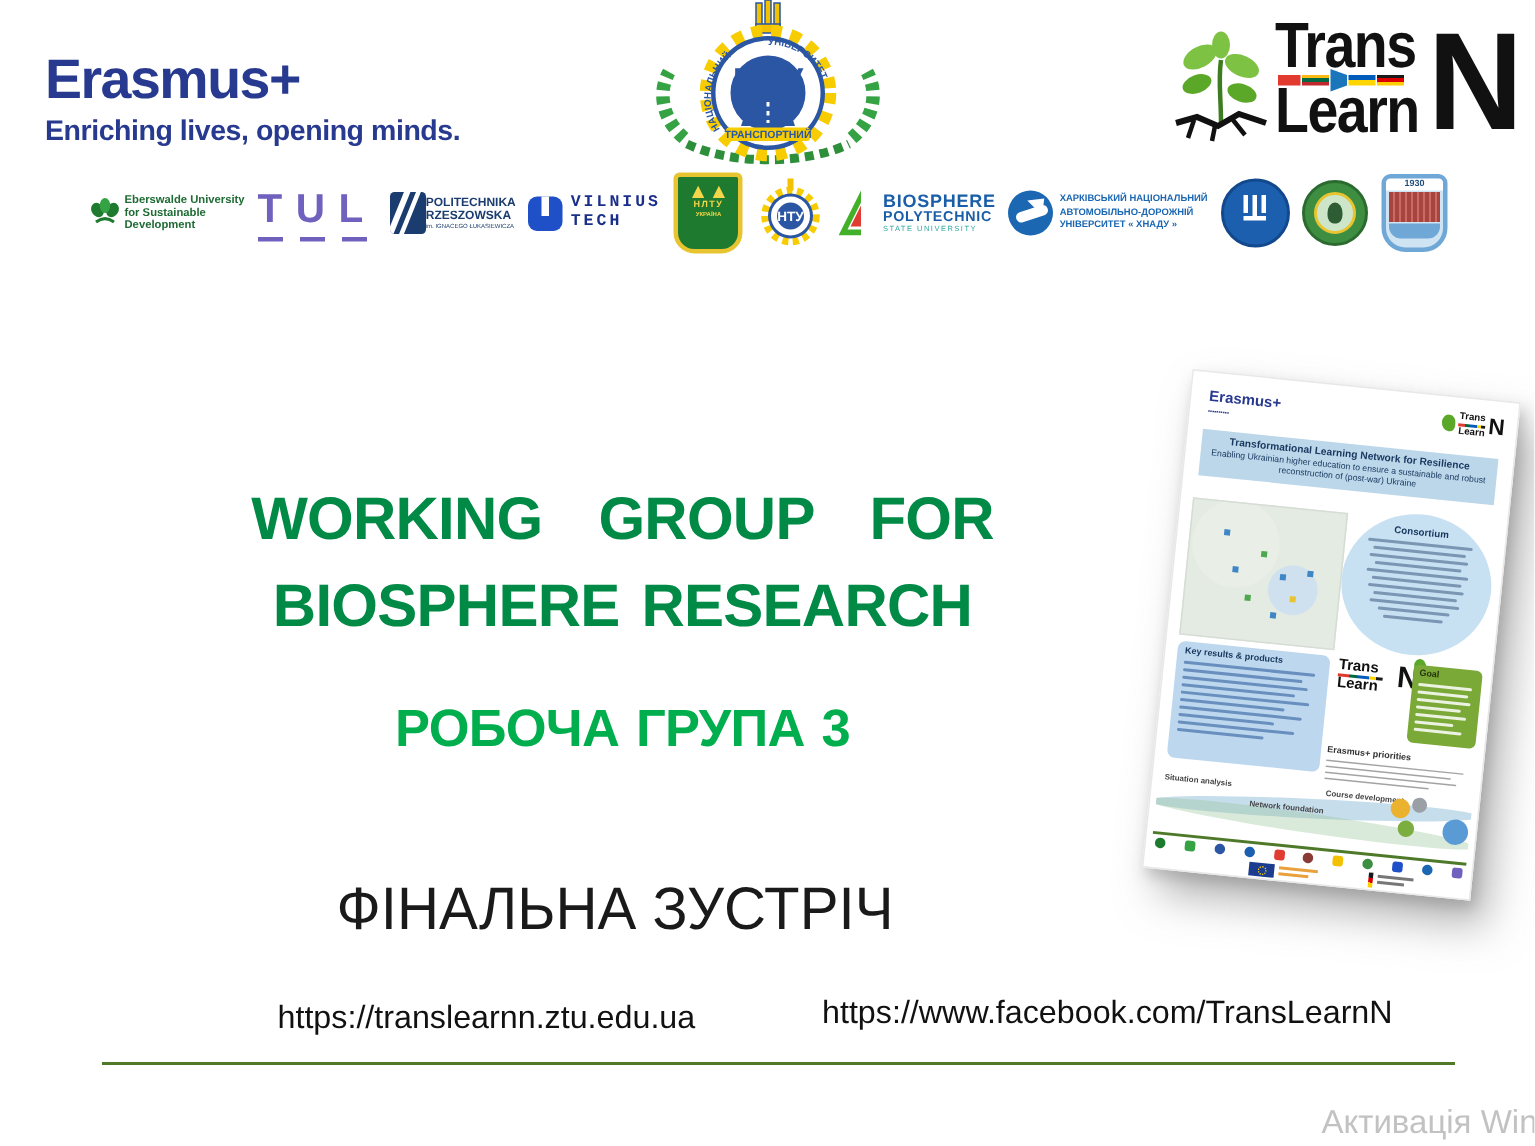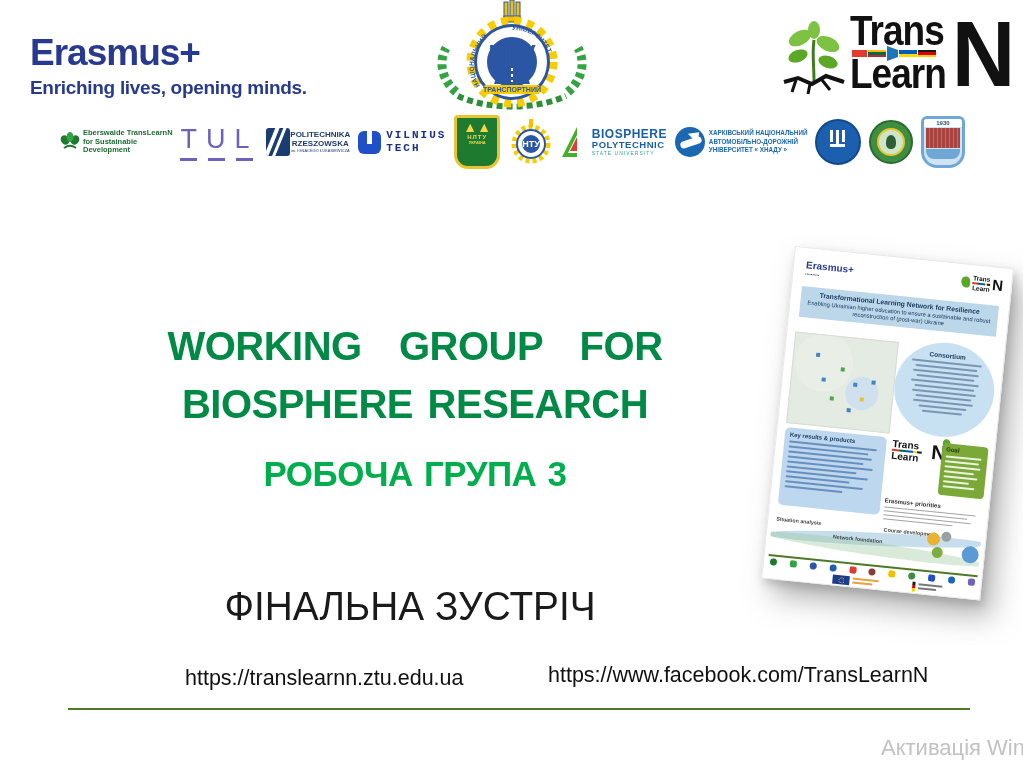--- a/index.html
+++ b/index.html
@@ -26,26 +26,26 @@
   .f-lt{width:18px;background:linear-gradient(#FDB913 0 33%,#006A44 33% 66%,#C1272D 66%);}
   .f-arrow{width:0;height:0;border-left:11px solid #1B75BB;border-top:4px solid transparent;border-bottom:4px solid transparent;background:none!important;}
   .f-ua{width:18px;background:linear-gradient(#005BBB 0 50%,#FFD500 50%);}
   .f-de{width:18px;background:linear-gradient(#1a1a1a 0 33%,#DD0000 33% 66%,#FFCE00 66%);}
   .tl-n{font-size:88px;font-weight:bold;color:#111;line-height:.78;margin-left:6px;transform:scaleY(1.05);transform-origin:left top;}
 
   
   .logos{left:60px;top:113px;width:905px;height:58px;display:flex;align-items:center;justify-content:space-between;}
   .plogo{display:flex;align-items:center;}
   .eber-text{font-size:7.5px;font-weight:bold;color:#1E6B34;line-height:1.15;margin-left:3px;}
-  .tul{font-size:27px;font-weight:normal;color:#7161BE;letter-spacing:9px;padding-bottom:6px;
+  .tul{font-size:27px;font-weight:bold;color:#7161BE;letter-spacing:9px;padding-bottom:6px;
        background:repeating-linear-gradient(90deg,#7161BE 0 17px,transparent 17px 28px) left bottom/100% 3px no-repeat;}
   .rz-icon{width:24px;height:28px;background:#1B3C6E;border-radius:3px;position:relative;overflow:hidden;}
   .rz-icon:before{content:"";position:absolute;left:3px;top:-4px;width:4px;height:40px;background:#fff;transform:rotate(22deg);}
   .rz-icon:after{content:"";position:absolute;left:11px;top:-4px;width:3px;height:40px;background:#fff;transform:rotate(22deg);}
-  .rz-text{font-size:8px;font-weight:bold;color:#1B3C6E;line-height:1.1;margin-left:0;text-align:center;}
+  .rz-text{font-size:8px;font-weight:bold;color:#1B3C6E;line-height:1.1;margin-left:0;}
   .rz-sub{font-size:4px;color:#1B3C6E;font-weight:normal;}
   .vt-icon{width:23px;height:23px;background:#2050C8;border-radius:6px;position:relative;}
   .vt-icon:before{content:"";position:absolute;left:9px;top:0;width:5px;height:13px;background:#fff;}
   .vt-text{font-size:11px;font-weight:bold;color:#1B2F8A;letter-spacing:2px;line-height:1.15;margin-left:5px;font-family:"Liberation Mono",monospace;}
   .nltu{width:40px;height:48px;background:#1E7A2E;border:3px solid #E8C530;border-radius:4px 4px 14px 14px;color:#F3D64A;text-align:center;font-weight:bold;}
   .nltu .tree{color:#F3D64A;font-size:14px;line-height:1;margin-top:2px;}
   .nltu .nm{font-size:6px;letter-spacing:1px;}
   .nltu .nm2{font-size:4px;}
   .zh-icon{margin-right:4px;}
   .zh-text{line-height:1;}
@@ -65,21 +65,21 @@
   .shield{width:38px;height:46px;background:#CFE4F2;border:3px solid #6FA8D6;border-radius:6px 6px 16px 16px;overflow:hidden;text-align:center;}
   .shield .yr{font-size:6px;font-weight:bold;color:#1F4E79;background:#fff;padding:1px 0;}
   .shield .bld{height:20px;margin:1px 2px;background:repeating-linear-gradient(90deg,#A8443F 0 3px,#C96B62 3px 4px);}
   .shield .base{height:10px;background:#6FA8D6;margin:0 2px 2px;border-radius:0 0 8px 8px;}
 
   
   .title{left:0;width:830px;text-align:center;font-weight:bold;white-space:pre;letter-spacing:-0.5px;}
   .t-line1{top:228px;font-size:46px;color:#00AE4D;word-spacing:7px;}
   .t-line2{top:324px;font-size:40px;color:#008A46;word-spacing:8px;}
   .t-line3{top:382px;font-size:40px;color:#008A46;word-spacing:4px;}
-  .t-line4{top:454px;font-size:35px;color:#00AE4D;word-spacing:2px;}
+  .t-line4{top:466px;font-size:35px;color:#00AE4D;word-spacing:2px;}
 
   
   .m-date{left:29px;top:592px;font-size:27px;color:#111;}
   .m-name{left:150px;top:584px;width:520px;text-align:center;font-size:40px;color:#1a1a1a;font-weight:400;transform:scaleX(.97);}
 
   
   .lnk{top:666px;font-size:21.5px;color:#111;}
   .lnk-name{left:2px;text-decoration:underline;}
   .squiggle{height:3px;margin-top:1px;background:repeating-linear-gradient(115deg,#D33 0 2px,transparent 2px 4px);}
   .lnk-site{left:185px;}
@@ -222,21 +222,21 @@
 
   <div class="abs logos">
     <div class="plogo">
       <svg width="20" height="20" viewBox="0 0 20 20">
         <ellipse cx="5" cy="8" rx="4" ry="5" fill="#1E7A2E" transform="rotate(-30 5 8)"></ellipse>
         <ellipse cx="15" cy="8" rx="4" ry="5" fill="#1E7A2E" transform="rotate(30 15 8)"></ellipse>
         <ellipse cx="10" cy="5" rx="3.5" ry="5" fill="#35A344"></ellipse>
         <path d="M4 16 C8 13 12 13 16 16" stroke="#1E7A2E" stroke-width="2" fill="none"></path>
       </svg>
       <div class="eber-text">
-        <div>Eberswalde TransLearnN</div>
+        <div>Eberswalde University</div>
         <div>for Sustainable</div>
         <div>Development</div>
       </div>
     </div>
     <div class="plogo">
       <span class="tul">TUL</span>
     </div>
     <div class="plogo">
       <span class="rz-icon"></span>
       <div class="rz-text">

